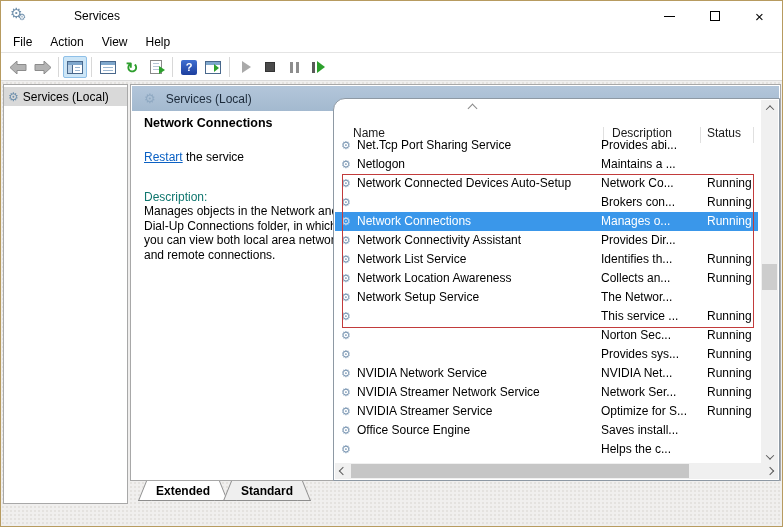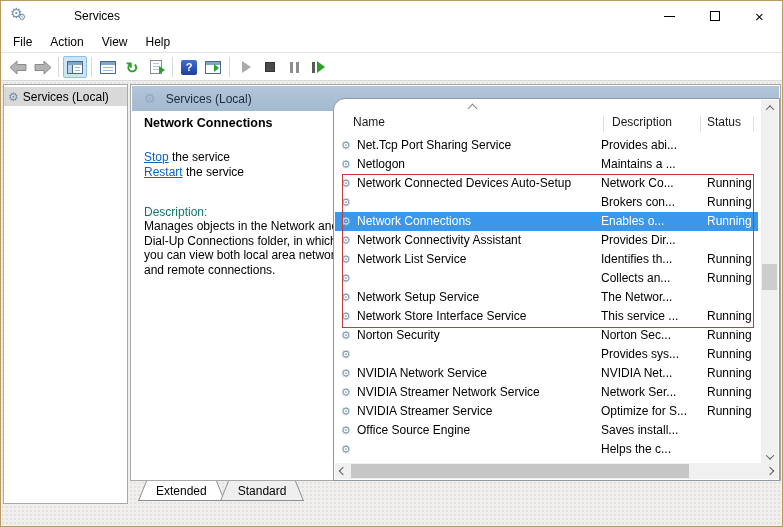--- a/index.html
+++ b/index.html
@@ -82,21 +82,21 @@
   .info-links { margin-top:20px; font-size:12px; line-height:15px; color:#000; }
   .svc-link { color:#0b61c4; text-decoration:underline; cursor:pointer; }
   .info-desc-label { margin-top:25px; font-size:12px; color:#0f766e; }
   .info-desc { font-size:12px; color:#000; line-height:14.5px; width:198px; }
 
   
   .list-panel { position:absolute; left:202px; top:13px; width:447px; height:383px;
                 background:#fff; border:1px solid #8e99a4; border-radius:12px 0 0 0; z-index:3; }
   .sort-caret { position:absolute; left:135px; top:6px; width:7px; height:7px;
                 border-left:1px solid #8a8a8a; border-top:1px solid #8a8a8a; transform:rotate(45deg); }
-  .col-headers { position:absolute; left:1px; top:16px; width:423px; height:18px; }
+  .col-headers { position:absolute; left:1px; top:27px; width:423px; height:18px; }
   .col-h { position:absolute; top:0; font-size:12px; color:#1a1a1a; }
   .col-h.name { left:18px; }
   .col-h.desc { left:277px; }
   .col-h.status { left:372px; }
   .col-sep { position:absolute; top:1px; width:1px; height:16px; background:#e0e0e0; }
 
   .rows { position:absolute; left:1px; top:37px; width:423px; height:330px; overflow:hidden; }
   .row { position:relative; height:19px; width:100%; }
   .row-gear { position:absolute; left:6px; top:2px; font-size:11px; color:#7b97b3; line-height:14px; }
   .cell { position:absolute; top:2px; font-size:12px; color:#000; white-space:nowrap; overflow:hidden; }
@@ -121,21 +121,21 @@
   .hs-thumb { position:absolute; left:16px; top:1px; width:338px; height:14px; background:#c6c6c6; }
   .chev { width:6px; height:6px; border-left:1px solid #5a5a5a; border-top:1px solid #5a5a5a; }
   .chev.up { transform:rotate(45deg) translate(1px,1px); }
   .chev.down { transform:rotate(225deg) translate(1px,1px); }
   .chev.left { transform:rotate(-45deg); }
   .chev.right { transform:rotate(135deg); }
 
   
   .tabs-strip { position:absolute; left:129px; top:400px; width:651px; height:23px; display:flex; padding-left:14px; }
   .tab { position:relative; height:20px; padding:0 8px; margin:0 11px 0 4px; font-size:12px;
-         display:flex; align-items:center; background:#fff; border-bottom:1px solid #8e8e8e; z-index:1; }
+         display:flex; align-items:center; background:#fff; border-bottom:1px solid #8e8e8e; z-index:1;font-weight:bold; }
   .tab::before { content:''; position:absolute; top:0; bottom:-1px; left:-6px; width:12px; background:inherit;
                  transform:skewX(-22deg); border-left:1px solid #8e8e8e; border-bottom:1px solid #8e8e8e; z-index:-1; }
   .tab::after { content:''; position:absolute; top:0; bottom:-1px; right:-6px; width:12px; background:inherit;
                 transform:skewX(22deg); border-right:1px solid #8e8e8e; border-bottom:1px solid #8e8e8e; z-index:-1; }
   .tab.inactive { background:#efefef; }
 
   .arrow-svg { display:block; }
 </style>
 </head>
 <body>
@@ -245,21 +245,20 @@
 
     <div class="right-panel">
       <div class="mmc-headerbar">
         <span class="hb-gear">⚙</span>
         <span class="hb-title">Services (Local)</span>
       </div>
 
       <div class="info-pane">
         <div class="info-title">Network Connections</div>
         <div class="info-links">
-          <div><a class="svc-link">Stop</a><span> the service</span></div>
           <div><a class="svc-link">Restart</a><span> the service</span></div>
         </div>
         <div class="info-desc-label">Description:</div>
         <div class="info-desc">Manages objects in the Network and Dial-Up Connections folder, in which you can view both local area network and remote connections.</div>
       </div>
 
       <div class="list-panel">
         <div class="sort-caret"></div>
         <div class="col-headers">
           <div class="col-h name">Name</div>
@@ -290,55 +289,54 @@
     <span class="cell status">Running</span>
   </div>
             <div class="row">
     <span class="row-gear">⚙</span>
     <span class="cell desc">Brokers con...</span>
     <span class="cell status">Running</span>
   </div>
             <div class="row selected">
     <span class="row-gear">⚙</span>
     <span class="cell name">Network Connections</span>
-    <span class="cell desc">Enables o...</span>
+    <span class="cell desc">Manages o...</span>
     <span class="cell status">Running</span>
   </div>
             <div class="row">
     <span class="row-gear">⚙</span>
     <span class="cell name">Network Connectivity Assistant</span>
     <span class="cell desc">Provides Dir...</span>
     <span class="cell status"></span>
   </div>
             <div class="row">
     <span class="row-gear">⚙</span>
     <span class="cell name">Network List Service</span>
     <span class="cell desc">Identifies th...</span>
     <span class="cell status">Running</span>
   </div>
             <div class="row">
     <span class="row-gear">⚙</span>
+    <span class="cell name">Network Location Awareness</span>
     <span class="cell desc">Collects an...</span>
     <span class="cell status">Running</span>
   </div>
             <div class="row">
     <span class="row-gear">⚙</span>
     <span class="cell name">Network Setup Service</span>
     <span class="cell desc">The Networ...</span>
     <span class="cell status"></span>
   </div>
             <div class="row">
     <span class="row-gear">⚙</span>
-    <span class="cell name">Network Store Interface Service</span>
     <span class="cell desc">This service ...</span>
     <span class="cell status">Running</span>
   </div>
             <div class="row">
     <span class="row-gear">⚙</span>
-    <span class="cell name">Norton Security</span>
     <span class="cell desc">Norton Sec...</span>
     <span class="cell status">Running</span>
   </div>
             <div class="row">
     <span class="row-gear">⚙</span>
     <span class="cell desc">Provides sys...</span>
     <span class="cell status">Running</span>
   </div>
             <div class="row">
     <span class="row-gear">⚙</span>

